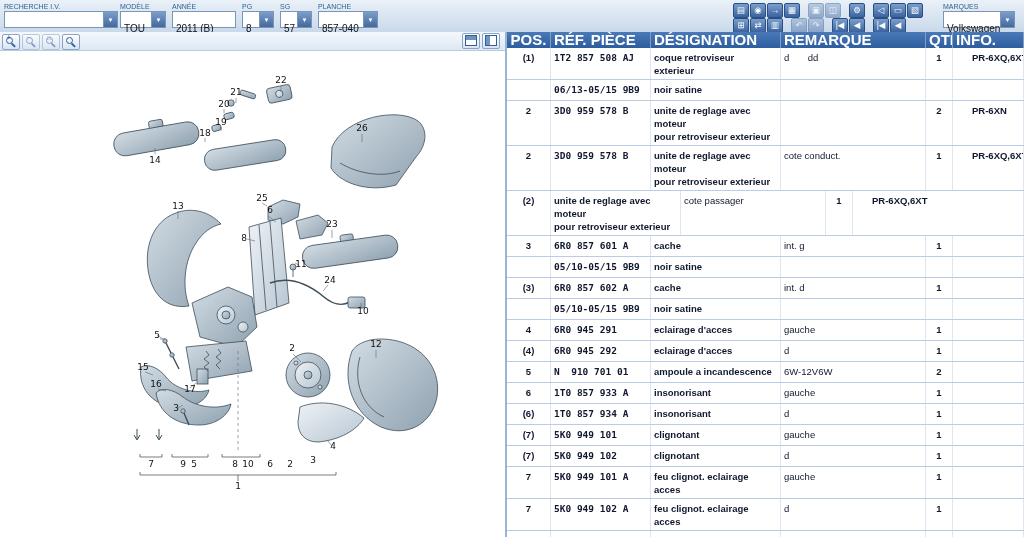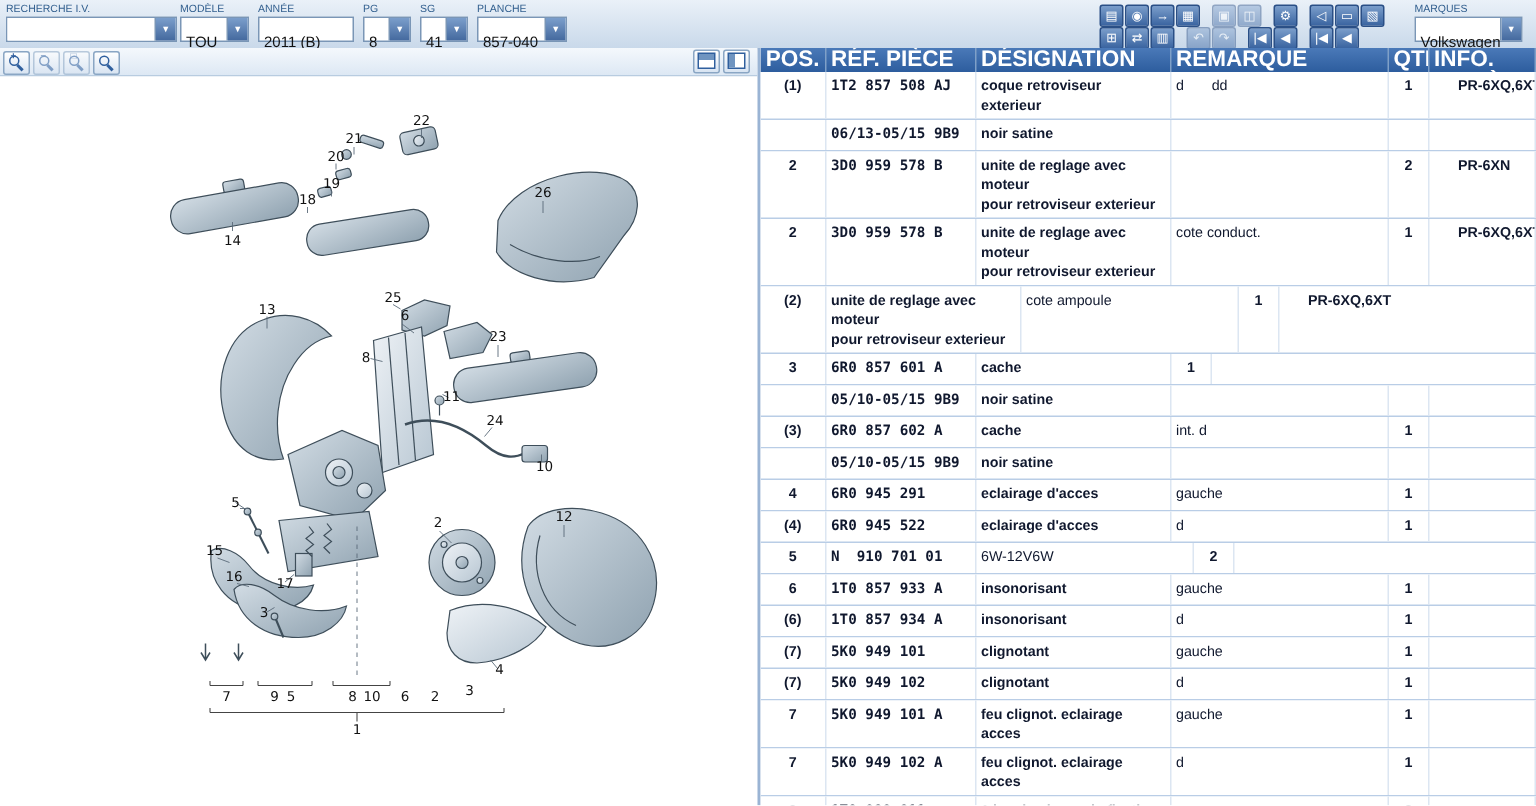--- a/index.html
+++ b/index.html
@@ -109,21 +109,21 @@
         <div class="field">
           <label>PG</label>
           <div class="combo" style="width: 30px;">
             <span class="val">8</span>
             <span class="arr">▼</span>
           </div>
         </div>
         <div class="field">
           <label>SG</label>
           <div class="combo" style="width: 30px;">
-            <span class="val">41</span>
+            <span class="val">57</span>
             <span class="arr">▼</span>
           </div>
         </div>
         <div class="field">
           <label>PLANCHE</label>
           <div class="combo" style="width: 58px;">
             <span class="val">857-040</span>
             <span class="arr">▼</span>
           </div>
         </div>
@@ -388,28 +388,29 @@
             <div class="c des">unite de reglage avec moteur
 pour retroviseur exterieur</div>
             <div class="c rem">cote conduct.</div>
             <div class="c qte">1</div>
             <div class="c info">PR-6XQ,6XT</div>
           </div>
           <div class="trow">
             <div class="c pos">(2)</div>
             <div class="c des">unite de reglage avec moteur
 pour retroviseur exterieur</div>
-            <div class="c rem">cote ampoule</div>
+            <div class="c rem">cote passager</div>
             <div class="c qte">1</div>
             <div class="c info">PR-6XQ,6XT</div>
           </div>
           <div class="trow">
             <div class="c pos">3</div>
             <div class="c ref">6R0 857 601 A</div>
             <div class="c des">cache</div>
+            <div class="c rem">int. g</div>
             <div class="c qte">1</div>
             <div class="c info"></div>
           </div>
           <div class="trow">
             <div class="c pos"></div>
             <div class="c ref">05/10-05/15 9B9</div>
             <div class="c des">noir satine</div>
             <div class="c rem"></div>
             <div class="c qte"></div>
             <div class="c info"></div>
@@ -433,29 +434,30 @@
           <div class="trow">
             <div class="c pos">4</div>
             <div class="c ref">6R0 945 291</div>
             <div class="c des">eclairage d'acces</div>
             <div class="c rem">gauche</div>
             <div class="c qte">1</div>
             <div class="c info"></div>
           </div>
           <div class="trow">
             <div class="c pos">(4)</div>
-            <div class="c ref">6R0 945 522</div>
+            <div class="c ref">6R0 945 292</div>
             <div class="c des">eclairage d'acces</div>
             <div class="c rem">d</div>
             <div class="c qte">1</div>
             <div class="c info"></div>
           </div>
           <div class="trow">
             <div class="c pos">5</div>
             <div class="c ref">N  910 701 01</div>
+            <div class="c des">ampoule a incandescence</div>
             <div class="c rem">6W-12V6W</div>
             <div class="c qte">2</div>
             <div class="c info"></div>
           </div>
           <div class="trow">
             <div class="c pos">6</div>
             <div class="c ref">1T0 857 933 A</div>
             <div class="c des">insonorisant</div>
             <div class="c rem">gauche</div>
             <div class="c qte">1</div>

